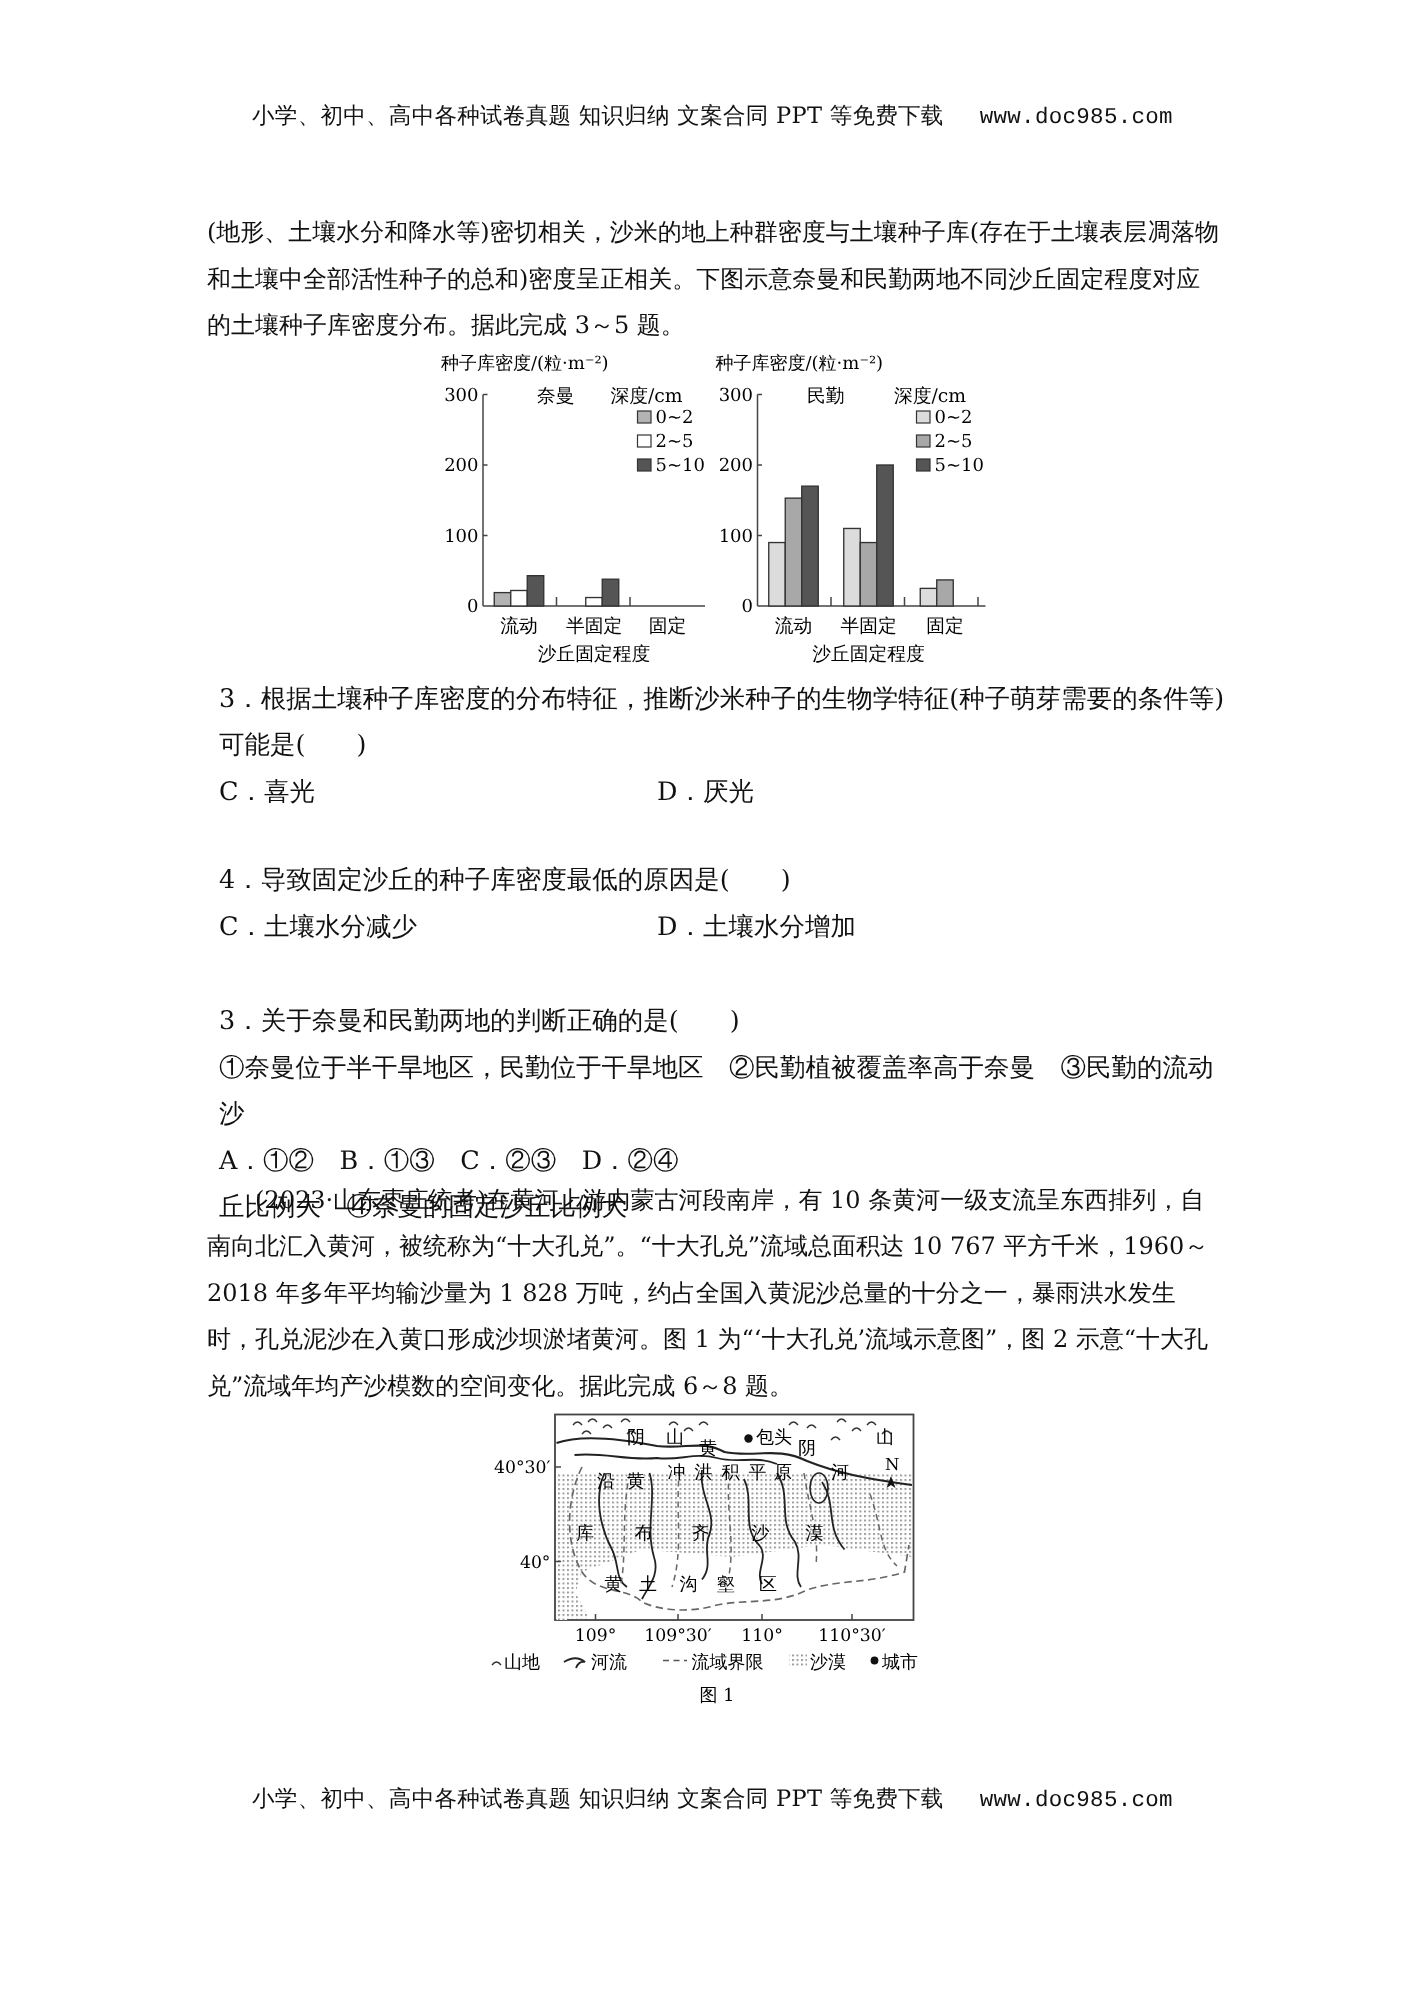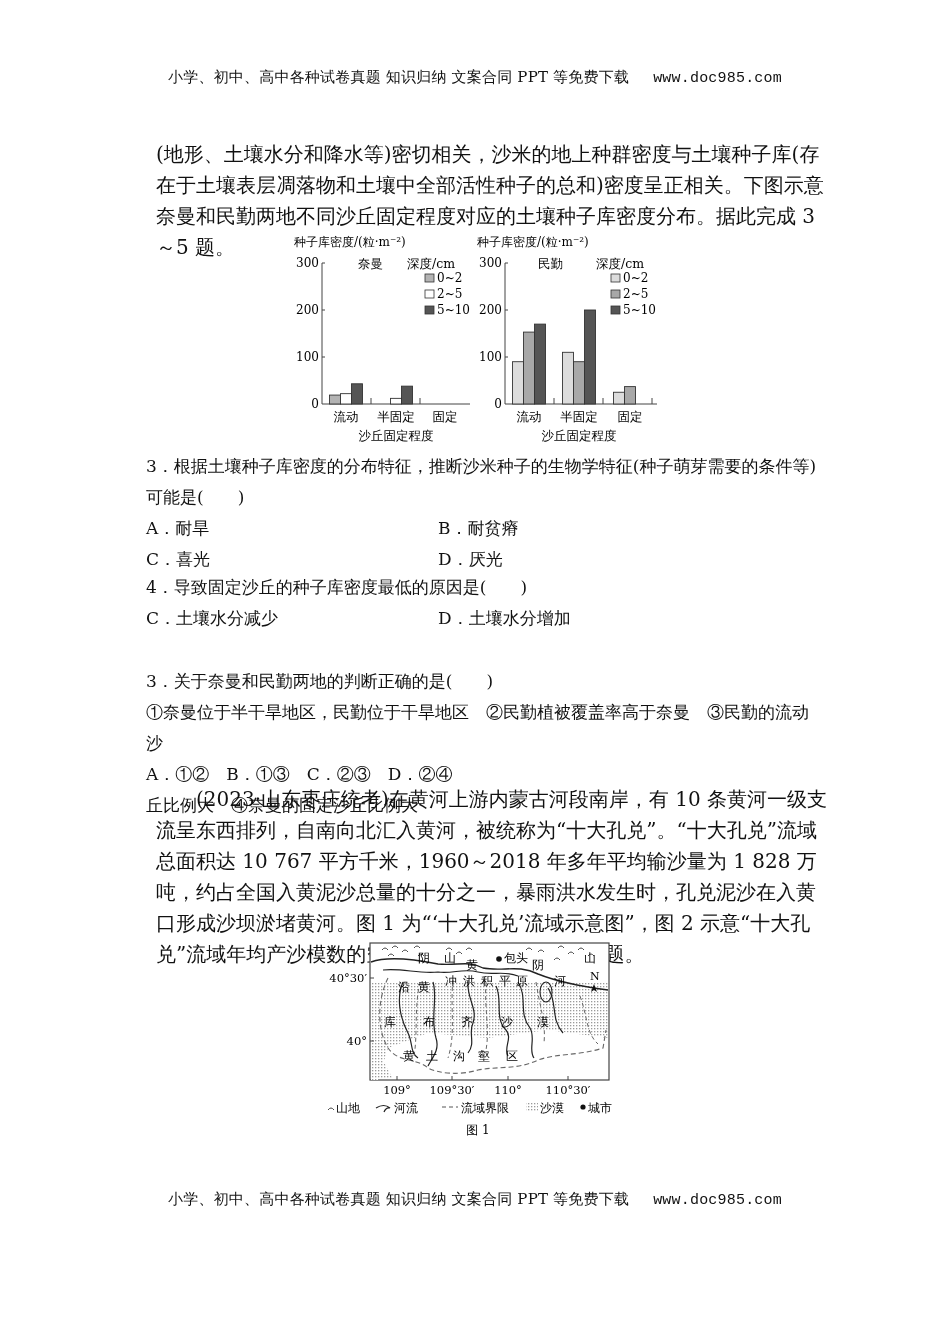--- a/index.html
+++ b/index.html
@@ -1,21 +1,21 @@
 <!DOCTYPE html>
 <html><head>
 <meta charset="utf-8">
 <style>
   html, body { margin: 0; padding: 0; background: #ffffff; }
   body { width: 950px; height: 1344px; position: relative; font-family: "DejaVu Serif", "Liberation Serif", serif; color: #111; }
   .header, .footer { position: absolute; left: 0; width: 950px; text-align: center; font-size: 15px; letter-spacing: 0.2px; }
   .header { top: 68px; }
   .footer { top: 1190px; }
   .header .url, .footer .url { margin-left: 24px; font-family: Liberation Mono, monospace; }
-  .text-block { position: absolute; left: 156px; width: 676px; font-size: 20px; line-height: 31px; }
+  .text-block { position: absolute; left: 138px; width: 676px; font-size: 16px; line-height: 31px; }
   .para1 { top: 139px; }
   .q-block { position: absolute; left: 146px; width: 676px; font-size: 17px; line-height: 31px; }
   .q3 { top: 451px; }
   .opt-row { display: flex; }
   .opt-row .opt { width: 292px; }
   .q4 { top: 572px; }
   .q5 { top: 666px; }
   .para2 { top: 784px; text-indent: 2em; }
   .charts { position: absolute; left: 290px; top: 232px; width: 380px; height: 215px; }
   .chart { position: absolute; top: 0; width: 185px; height: 215px; text-align: right; }
@@ -112,24 +112,20 @@
       <text x="108" y="189" font-size="12.5" text-anchor="middle" id="mq-c1">半固定</text>
       <text x="159" y="189" font-size="12.5" text-anchor="middle" id="mq-c2">固定</text>
       <text x="108" y="208" font-size="12.5" text-anchor="middle" id="mq-xlabel">沙丘固定程度</text>
     </svg>
   </div>
 </div>
 
 <div class="q-block q3">
   <div>3．根据土壤种子库密度的分布特征，推断沙米种子的生物学特征(种子萌芽需要的条件等)</div>
   <div>可能是(　　)</div>
-  <div class="opt-row">
-    <span class="opt">A．耐旱</span>
-    <span class="opt">B．耐贫瘠</span>
-  </div>
   <div class="opt-row">
     <span class="opt">C．喜光</span>
     <span class="opt">D．厌光</span>
   </div>
 </div>
 
 <div class="q-block q4">
   <div>4．导致固定沙丘的种子库密度最低的原因是(　　)</div>
   <div class="opt-row">
     <span class="opt">C．土壤水分减少</span>

